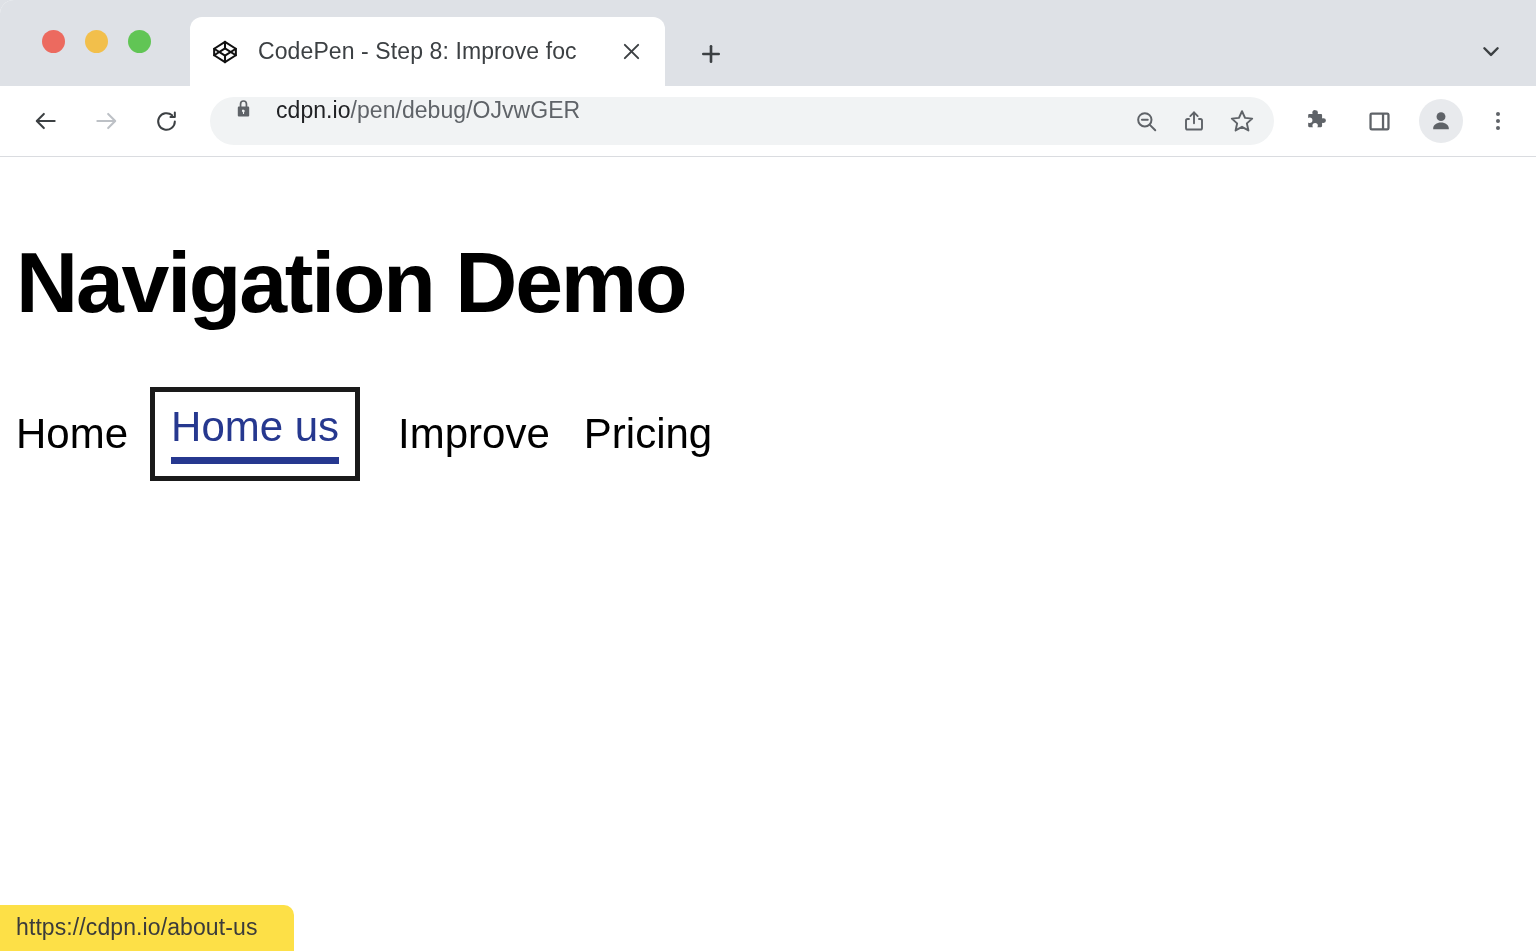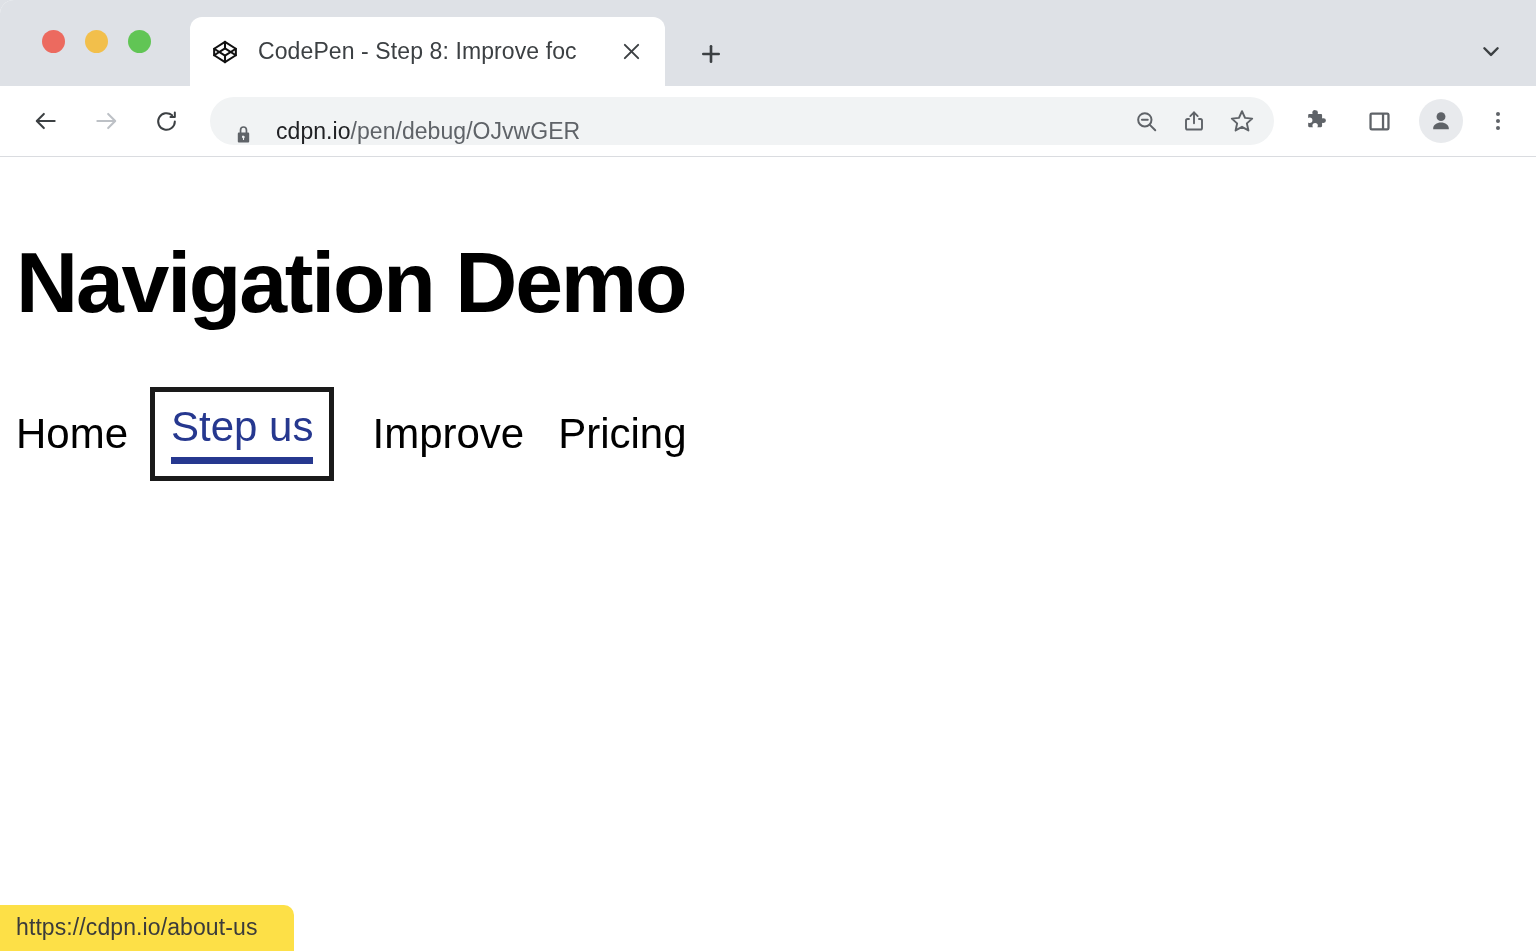--- a/index.html
+++ b/index.html
@@ -143,21 +143,21 @@
   }
   .nav-btn.disabled { cursor: default; }
 
   .omnibox {
     flex: 1;
     height: 48px;
     margin: 0 12px 0 14px;
     background: #f1f3f4;
     border-radius: 24px;
     display: flex;
-    align-items: flex-end;
+    align-items: flex-start;
     padding: 0 20px 0 22px;
     cursor: text;
     position: relative;
   }
   .lock-icon {
     width: 22px; height: 22px;
     flex: 0 0 22px;
     display: flex; align-items: center; justify-content: center;
   }
   .omnibox-url {
@@ -412,21 +412,21 @@
 
   <div class="page-content">
 
     <h1 class="page-heading">Navigation Demo</h1>
 
     <ul class="nav-list">
       <li class="nav-item">
         <a class="nav-link" href="#">Home</a>
       </li>
       <li class="nav-item focused">
-        <a class="nav-link" href="#">Step us</a>
+        <a class="nav-link" href="#">Home us</a>
       </li>
       <li class="nav-item">
         <a class="nav-link" href="#">Improve</a>
       </li>
       <li class="nav-item">
         <a class="nav-link" href="#">Pricing</a>
       </li>
     </ul>
 
     <div class="status-bubble">https://cdpn.io/about-us</div>

